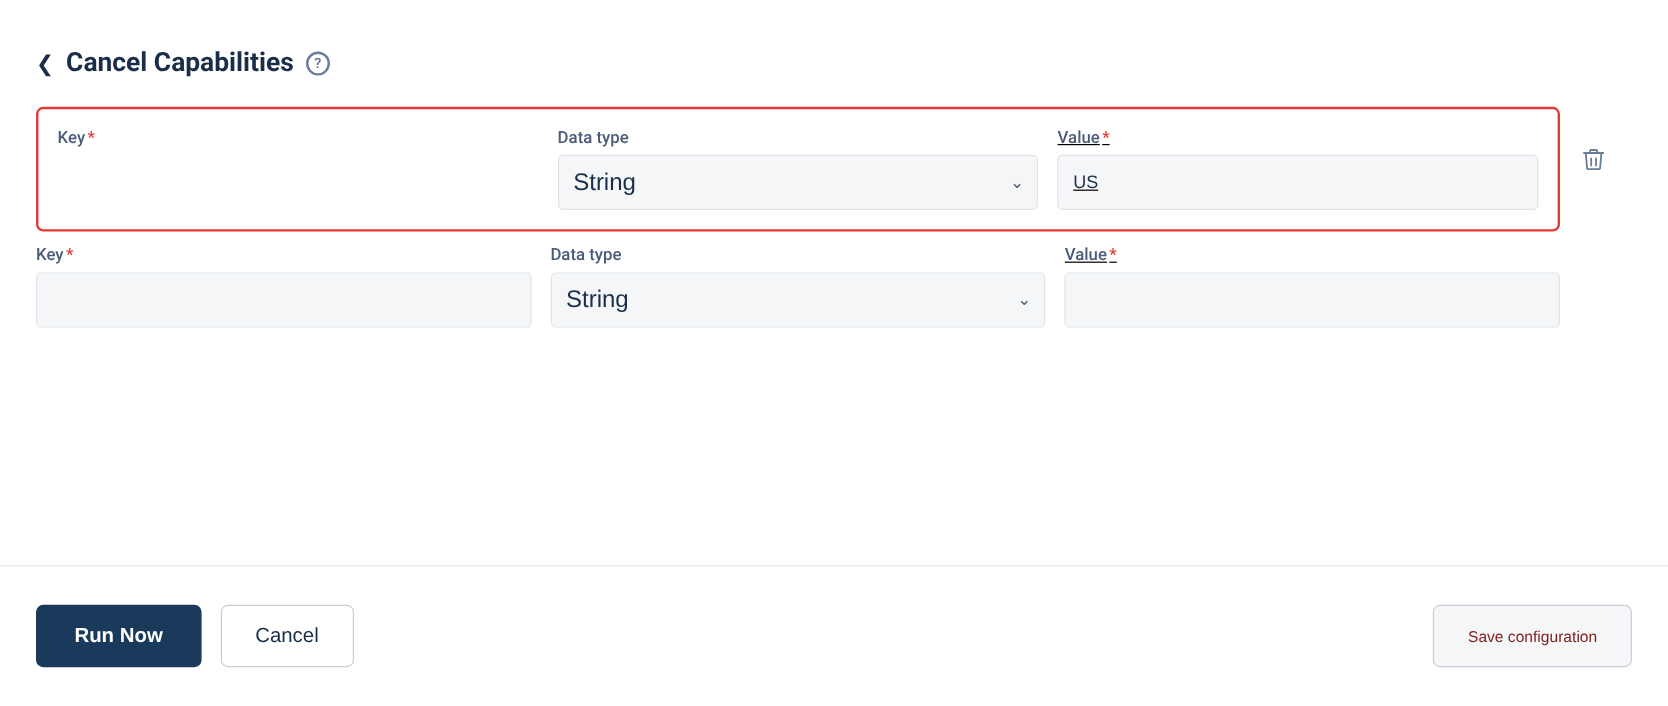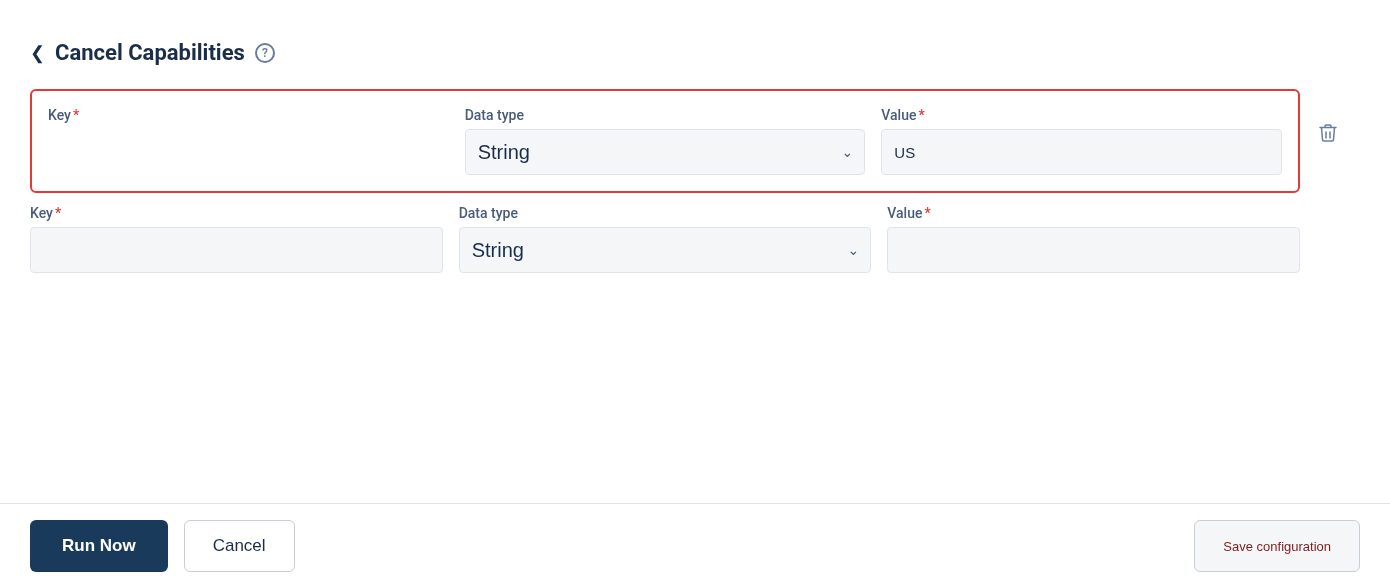--- a/index.html
+++ b/index.html
@@ -98,20 +98,21 @@
     .field-group-key {
       flex: 1;
     }
 
     .field-group-datatype {
       flex: 1;
     }
 
     .field-group-value {
       flex: 1;
+      text-decoration: underline;
     }
 
     .field-label {
       font-size: 14px;
       color: #4a5c7a;
       font-weight: 500;
     }
 
     .required-star {
       color: #e53935;
@@ -171,21 +172,21 @@
       cursor: pointer;
       color: #6b7c9b;
       font-size: 18px;
       margin-top: 24px;
       margin-left: 8px;
       flex-shrink: 0;
     }
 
     .footer {
       border-top: 1px solid #e0e4ea;
-      padding: 16px 30px;
+      padding: 32px 30px;
       display: flex;
       align-items: center;
       gap: 16px;
       background: #ffffff;
     }
 
     .btn-run-now {
       height: 52px;
       padding: 0 32px;
       background: #1a3a5c;

